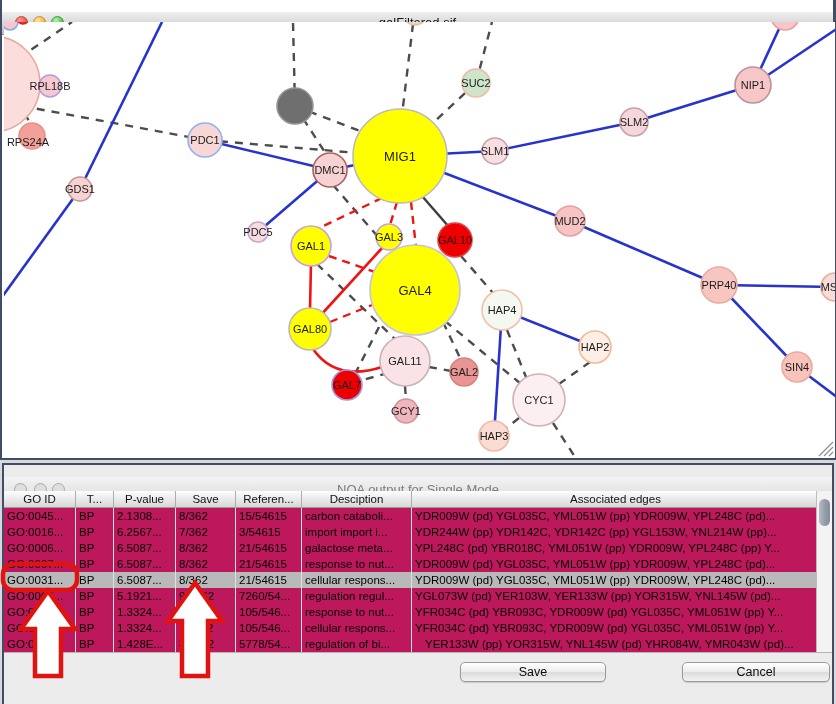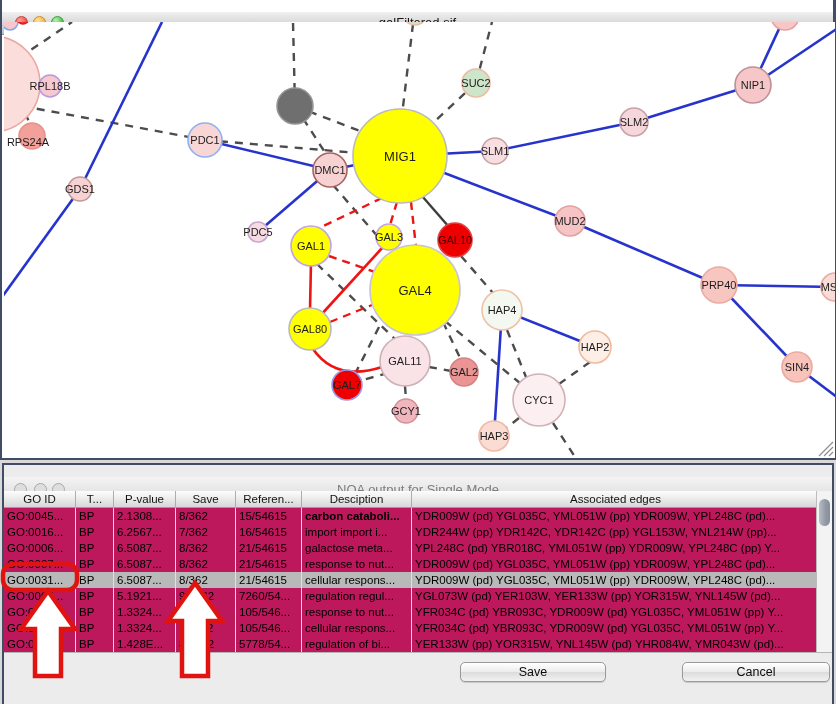--- a/index.html
+++ b/index.html
@@ -203,29 +203,29 @@
         <div class="hcell" style="width: 110px;">Desciption</div>
         <div class="hcell" style="width: 408px;">Associated edges</div>
       </div>
     <div id="noa-body">
         <div class="trow">
           <div class="tcell" style="width: 72px;">GO:0045...</div>
           <div class="tcell" style="width: 38px;">BP</div>
           <div class="tcell" style="width: 62px;">2.1308...</div>
           <div class="tcell" style="width: 60px;">8/362</div>
           <div class="tcell" style="width: 66px;">15/54615</div>
-          <div class="tcell" style="width: 110px; font-weight: bold;">carbon cataboli...</div>
+          <div class="tcell" style="width: 110px;">carbon cataboli...</div>
           <div class="tcell" style="width: 408px;">YDR009W (pd) YGL035C, YML051W (pp) YDR009W, YPL248C (pd)...</div>
         </div>
         <div class="trow">
           <div class="tcell" style="width: 72px;">GO:0016...</div>
           <div class="tcell" style="width: 38px;">BP</div>
           <div class="tcell" style="width: 62px;">6.2567...</div>
           <div class="tcell" style="width: 60px;">7/362</div>
-          <div class="tcell" style="width: 66px;">16/54615</div>
+          <div class="tcell" style="width: 66px;">3/54615</div>
           <div class="tcell" style="width: 110px;">import import i...</div>
           <div class="tcell" style="width: 408px;">YDR244W (pp) YDR142C, YDR142C (pp) YGL153W, YNL214W (pp)...</div>
         </div>
         <div class="trow">
           <div class="tcell" style="width: 72px;">GO:0006...</div>
           <div class="tcell" style="width: 38px;">BP</div>
           <div class="tcell" style="width: 62px;">6.5087...</div>
           <div class="tcell" style="width: 60px;">8/362</div>
           <div class="tcell" style="width: 66px;">21/54615</div>
           <div class="tcell" style="width: 110px;">galactose meta...</div>
@@ -276,21 +276,21 @@
           <div class="tcell" style="width: 110px;">cellular respons...</div>
           <div class="tcell" style="width: 408px;">YFR034C (pd) YBR093C, YDR009W (pd) YGL035C, YML051W (pp) Y...</div>
         </div>
         <div class="trow">
           <div class="tcell" style="width: 72px;">GO:0050...</div>
           <div class="tcell" style="width: 38px;">BP</div>
           <div class="tcell" style="width: 62px;">1.428E...</div>
           <div class="tcell" style="width: 60px;">80/362</div>
           <div class="tcell" style="width: 66px;">5778/54...</div>
           <div class="tcell" style="width: 110px;">regulation of bi...</div>
-          <div class="tcell" style="width: 408px;">YER133W (pp) YOR315W, YNL145W (pd) YHR084W, YMR043W (pd)...</div>
+          <div class="tcell" style="width: 408px; margin-left: 10px;">YER133W (pp) YOR315W, YNL145W (pd) YHR084W, YMR043W (pd)...</div>
         </div>
       </div>
 
     <div id="vscroll">
       <div id="vthumb"></div>
     </div>
 
     <div id="noa-footer">
       <div id="btn-cancel" class="aqua-btn">Cancel</div>
       <div id="btn-save" class="aqua-btn">Save</div>

